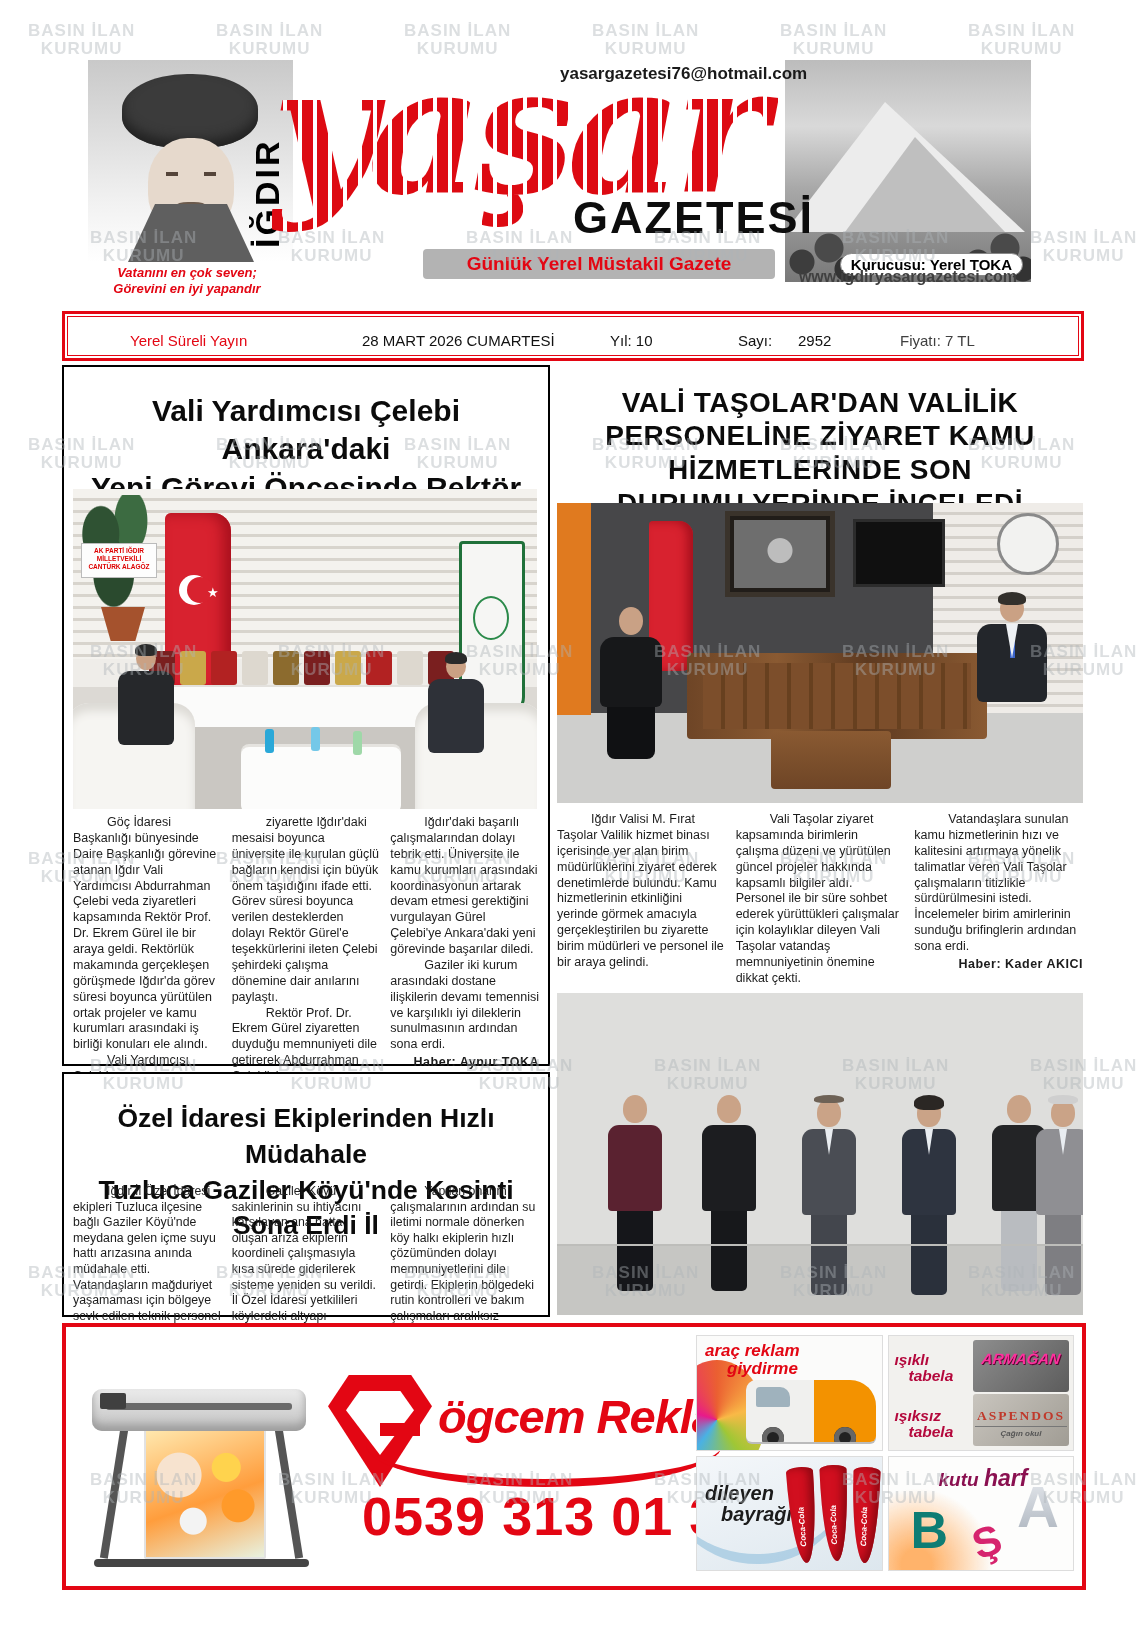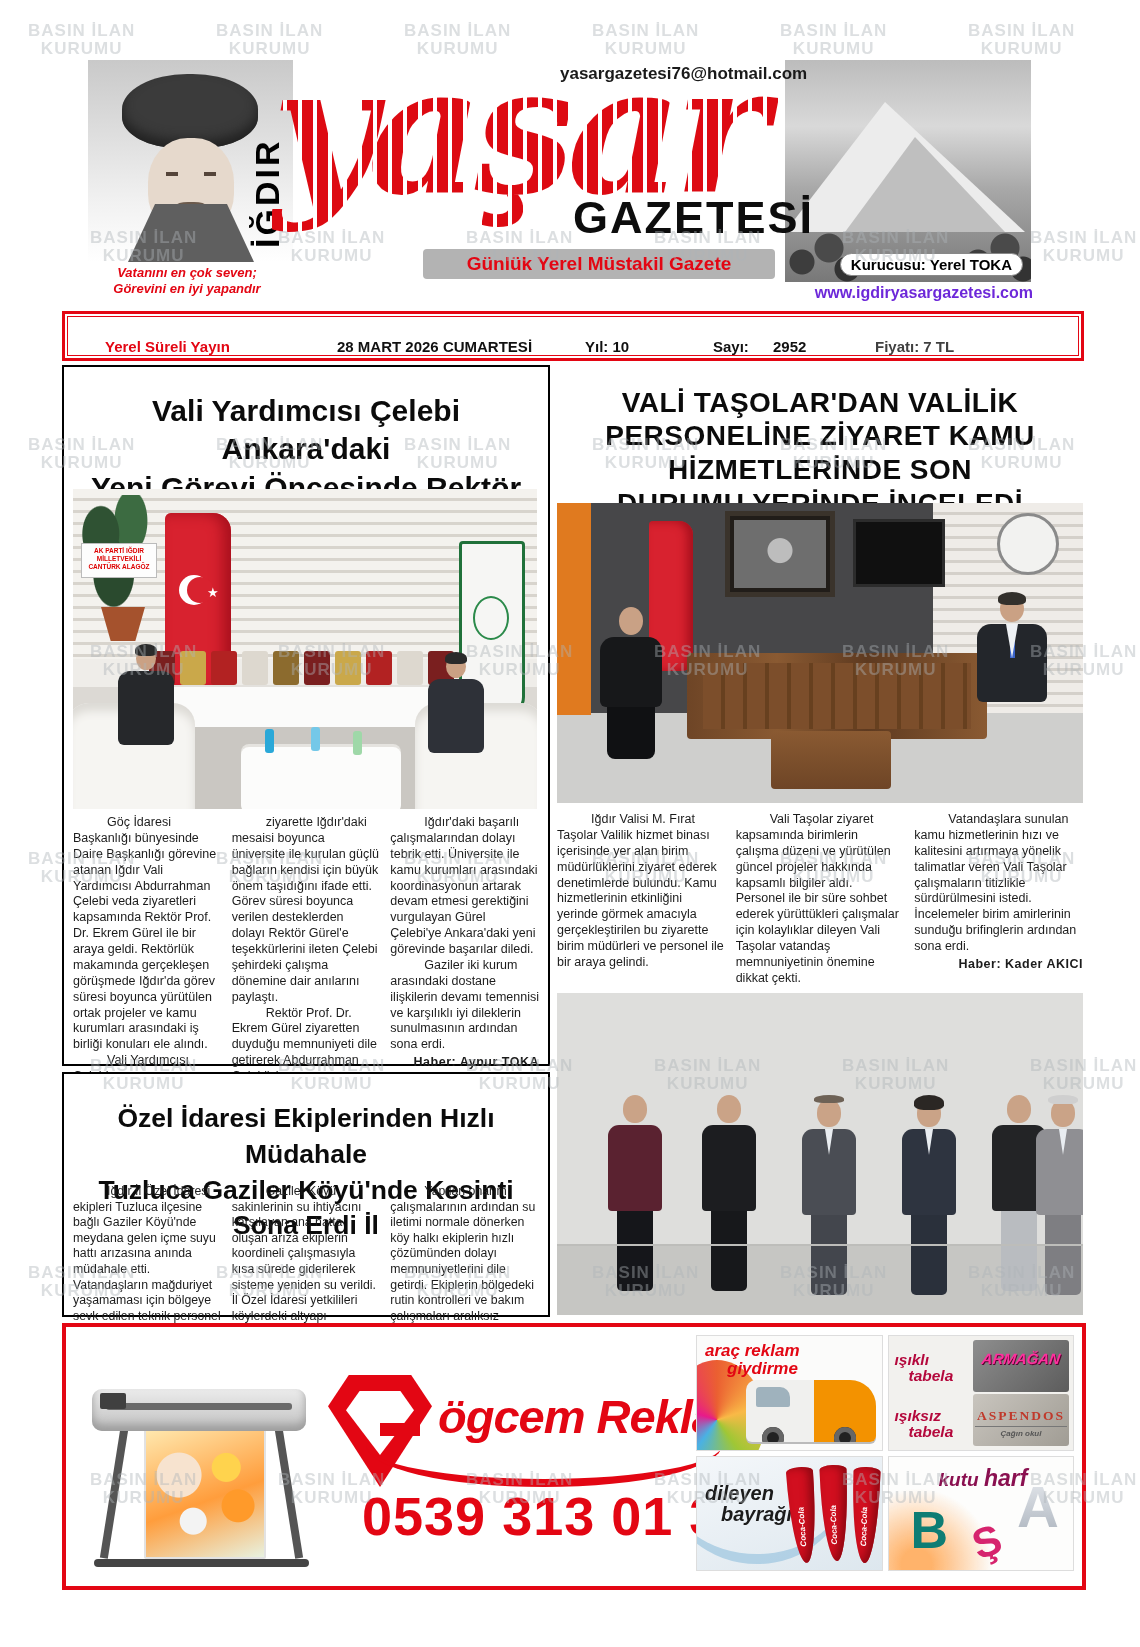--- a/index.html
+++ b/index.html
@@ -42,25 +42,25 @@
      border-right:140px solid transparent;border-bottom:130px solid #ececec;}
   .peak2{position:absolute;bottom:50px;left:60px;width:0;height:0;border-left:70px solid transparent;
      border-right:90px solid transparent;border-bottom:95px solid #9b9b9b;opacity:.55;}
   .treeL,.treeR{position:absolute;bottom:-8px;width:90px;height:70px;background:
      radial-gradient(circle at 30% 60%,#3d3d3d 0 12px,transparent 13px),
      radial-gradient(circle at 60% 40%,#4a4a4a 0 14px,transparent 15px),
      radial-gradient(circle at 80% 70%,#333 0 12px,transparent 13px);}
   .treeL{left:-10px;} .treeR{right:-10px;}
   .founder-badge{position:absolute;bottom:6px;right:8px;background:#fff;border:1px solid #888;
      border-radius:15px;padding:2px 10px;font-weight:bold;font-size:15px;color:#000;white-space:nowrap;}
-  .website{left:783px;top:284px;width:250px;text-align:right;color:#6d28d9;font-weight:bold;font-size:16px;}
+  .website{left:783px;top:268px;width:250px;text-align:center;color:#404040;font-weight:bold;font-size:16px;}
   
   .infobar{left:62px;top:311px;width:1016px;height:44px;border:3px solid #e30613;background:#fff;z-index:5;}
   .infobar::before{content:"";position:absolute;inset:2px;border:1px solid #e30613;pointer-events:none;}
-  .infobar span{position:absolute;top:24px;font-size:15px;font-weight:bold;white-space:nowrap;}
+  .infobar span{position:absolute;top:18px;font-size:15px;font-weight:normal;white-space:nowrap;margin-left:25px;}
   .ib-pub{left:40px;color:#e30613;font-size:16px;}
   .ib-date{left:272px;color:#111;}
   .ib-year{left:520px;color:#111;}
   .ib-issue{left:648px;color:#111;}
   .ib-issuenum{left:708px;color:#111;}
   .ib-price{left:810px;color:#404040;font-size:16px;}
   
   .artbox{border:2px solid #000;background:#fff;}
   .art1{left:62px;top:365px;width:484px;height:697px;}
   .art2{left:62px;top:1072px;width:484px;height:241px;}

